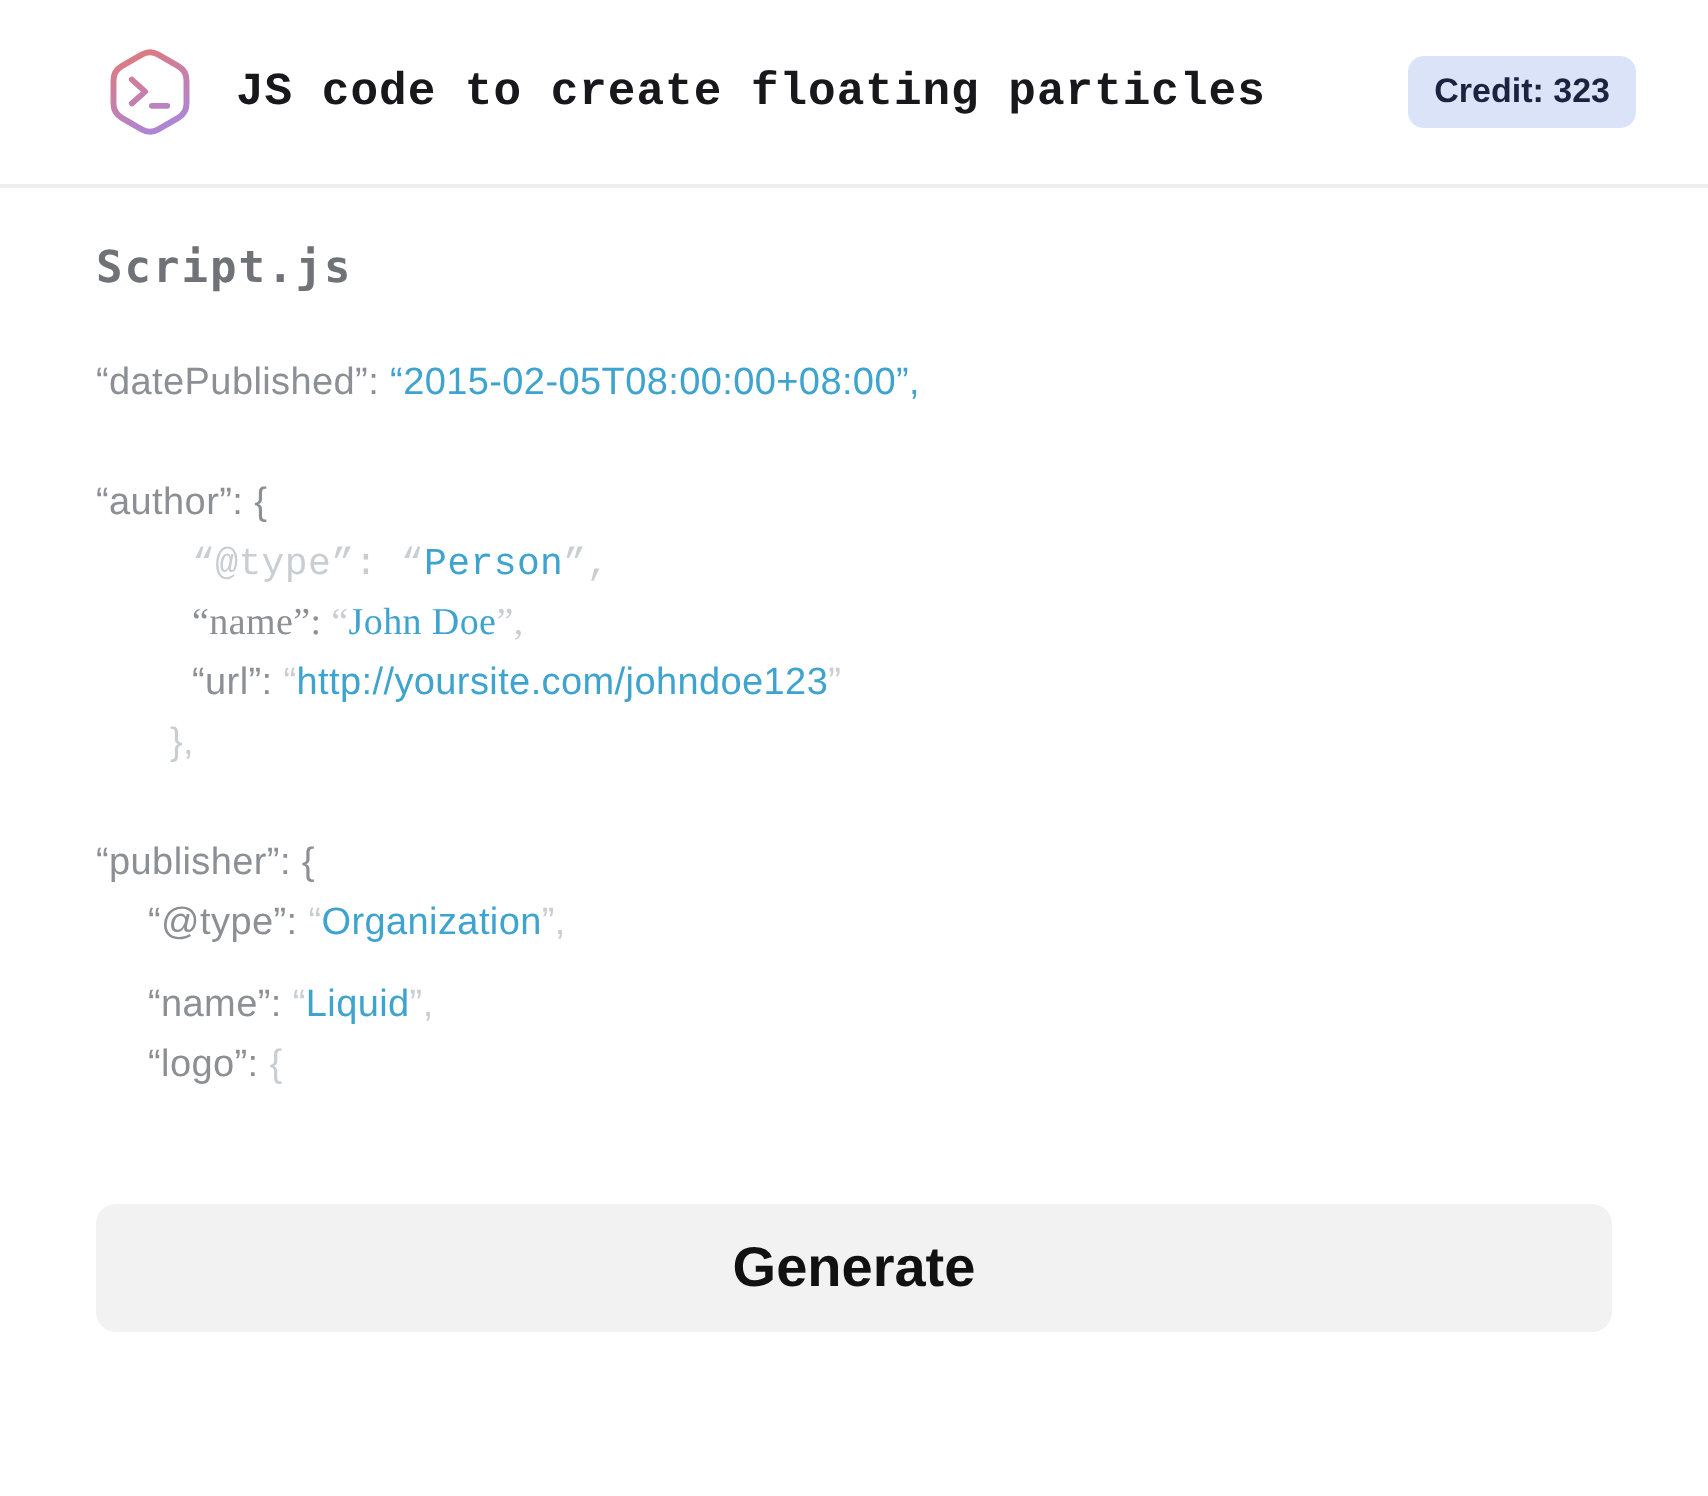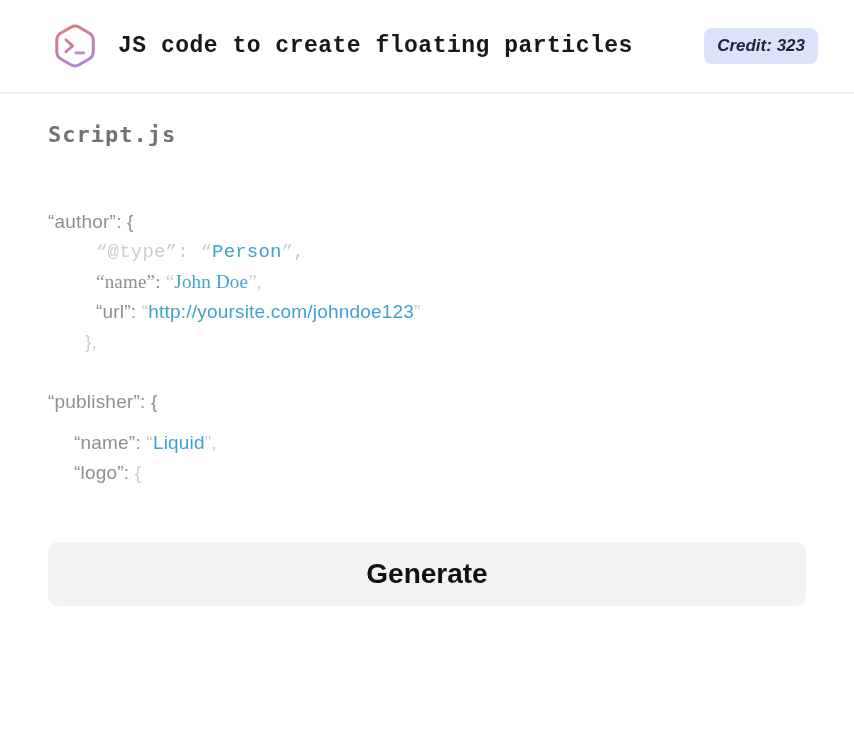--- a/index.html
+++ b/index.html
@@ -39,21 +39,20 @@
   }
   .credit-badge {
     margin-left: auto;
     background: #dbe3f8;
     color: #1b2341;
     font-size: 17px;
     font-weight: 700;
     padding: 8px 13px;
     border-radius: 8px;
     white-space: nowrap;
-    font-style: italic;
   }
 
   
   .content { padding: 0 48px; }
   .filename {
     margin-top: 28px;
     font-family: "DejaVu Sans Mono", monospace;
     font-size: 22px;
     font-weight: 700;
     color: #6f7276;
@@ -105,26 +104,28 @@
       <path d="M25 32.2 L33 32.2" stroke="url(#hexgrad)" stroke-width="3" stroke-linecap="round"></path>
     </svg>
   </div>
   <div class="app-title">JS code to create floating particles</div>
   <div class="credit-badge">Credit: 323</div>
 </div>
 
 <div class="content">
   <div class="filename">Script.js</div>
   <div class="code-block">
+      <div class="code-line" style="padding-left: 0px;"><span class="seg-k">“datePublished”: </span><span class="seg-v">“2015-02-05T08:00:00+08:00”,</span></div>
       <div class="code-line blank"></div>
       <div class="code-line" style="padding-left: 0px;"><span class="seg-k">“author”: {</span></div>
       <div class="code-line" style="padding-left: 48px; font-family: Liberation Mono, monospace;"><span class="seg-m">“@type”: “</span><span class="seg-v">Person</span><span class="seg-m">”,</span></div>
       <div class="code-line" style="padding-left: 48px; font-family: Liberation Serif, serif;"><span class="seg-k">“name”: </span><span class="seg-m">“</span><span class="seg-v">John Doe</span><span class="seg-m">”,</span></div>
       <div class="code-line" style="padding-left: 48px;"><span class="seg-k">“url”: </span><span class="seg-m">“</span><span class="seg-v">http://yoursite.com/johndoe123</span><span class="seg-m">”</span></div>
       <div class="code-line" style="padding-left: 37px;"><span class="seg-m">},</span></div>
       <div class="code-line blank"></div>
       <div class="code-line" style="padding-left: 0px;"><span class="seg-k">“publisher”: {</span></div>
+      <div class="code-line" style="padding-left: 26px;"><span class="seg-k">“@type”: </span><span class="seg-m">“</span><span class="seg-v">Organization</span><span class="seg-m">”,</span></div>
       <div class="code-line" style="padding-left: 26px; margin-top: 11px;"><span class="seg-k">“name”: </span><span class="seg-m">“</span><span class="seg-v">Liquid</span><span class="seg-m">”,</span></div>
       <div class="code-line" style="padding-left: 26px;"><span class="seg-k">“logo”: </span><span class="seg-m">{</span></div>
     </div>
 </div>
 
 <button class="generate-btn">Generate</button>
 
 </body></html>

